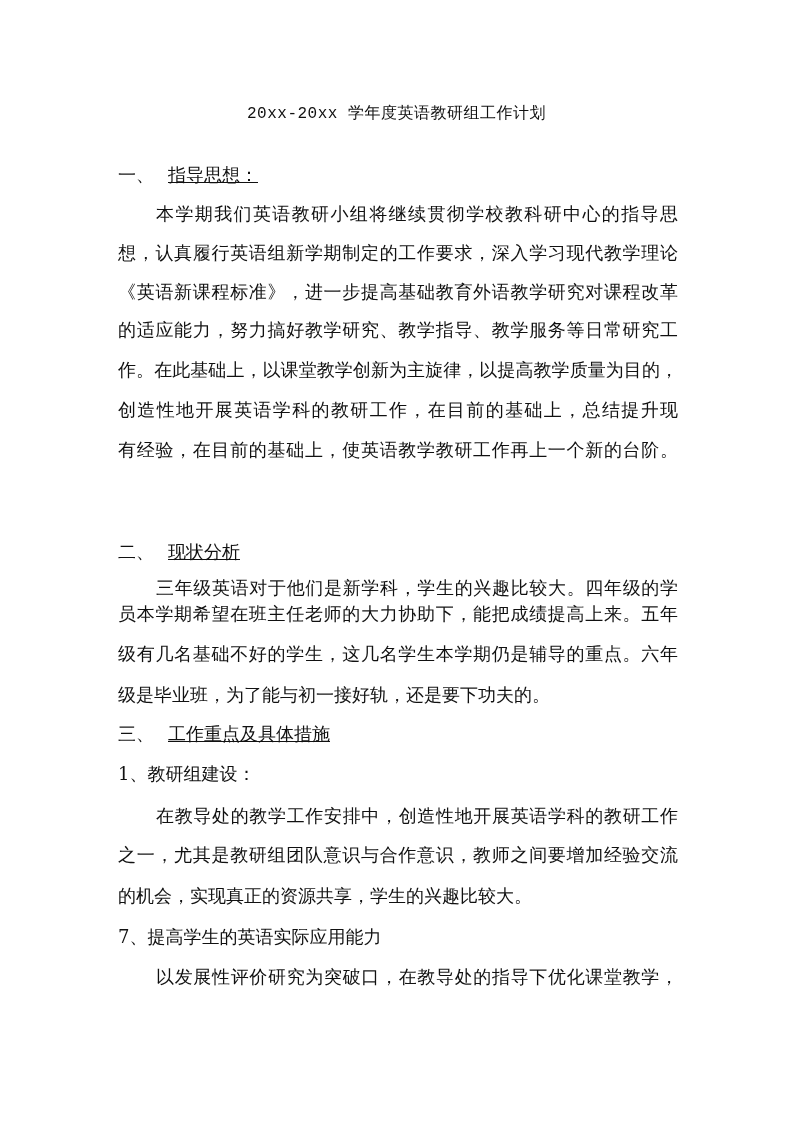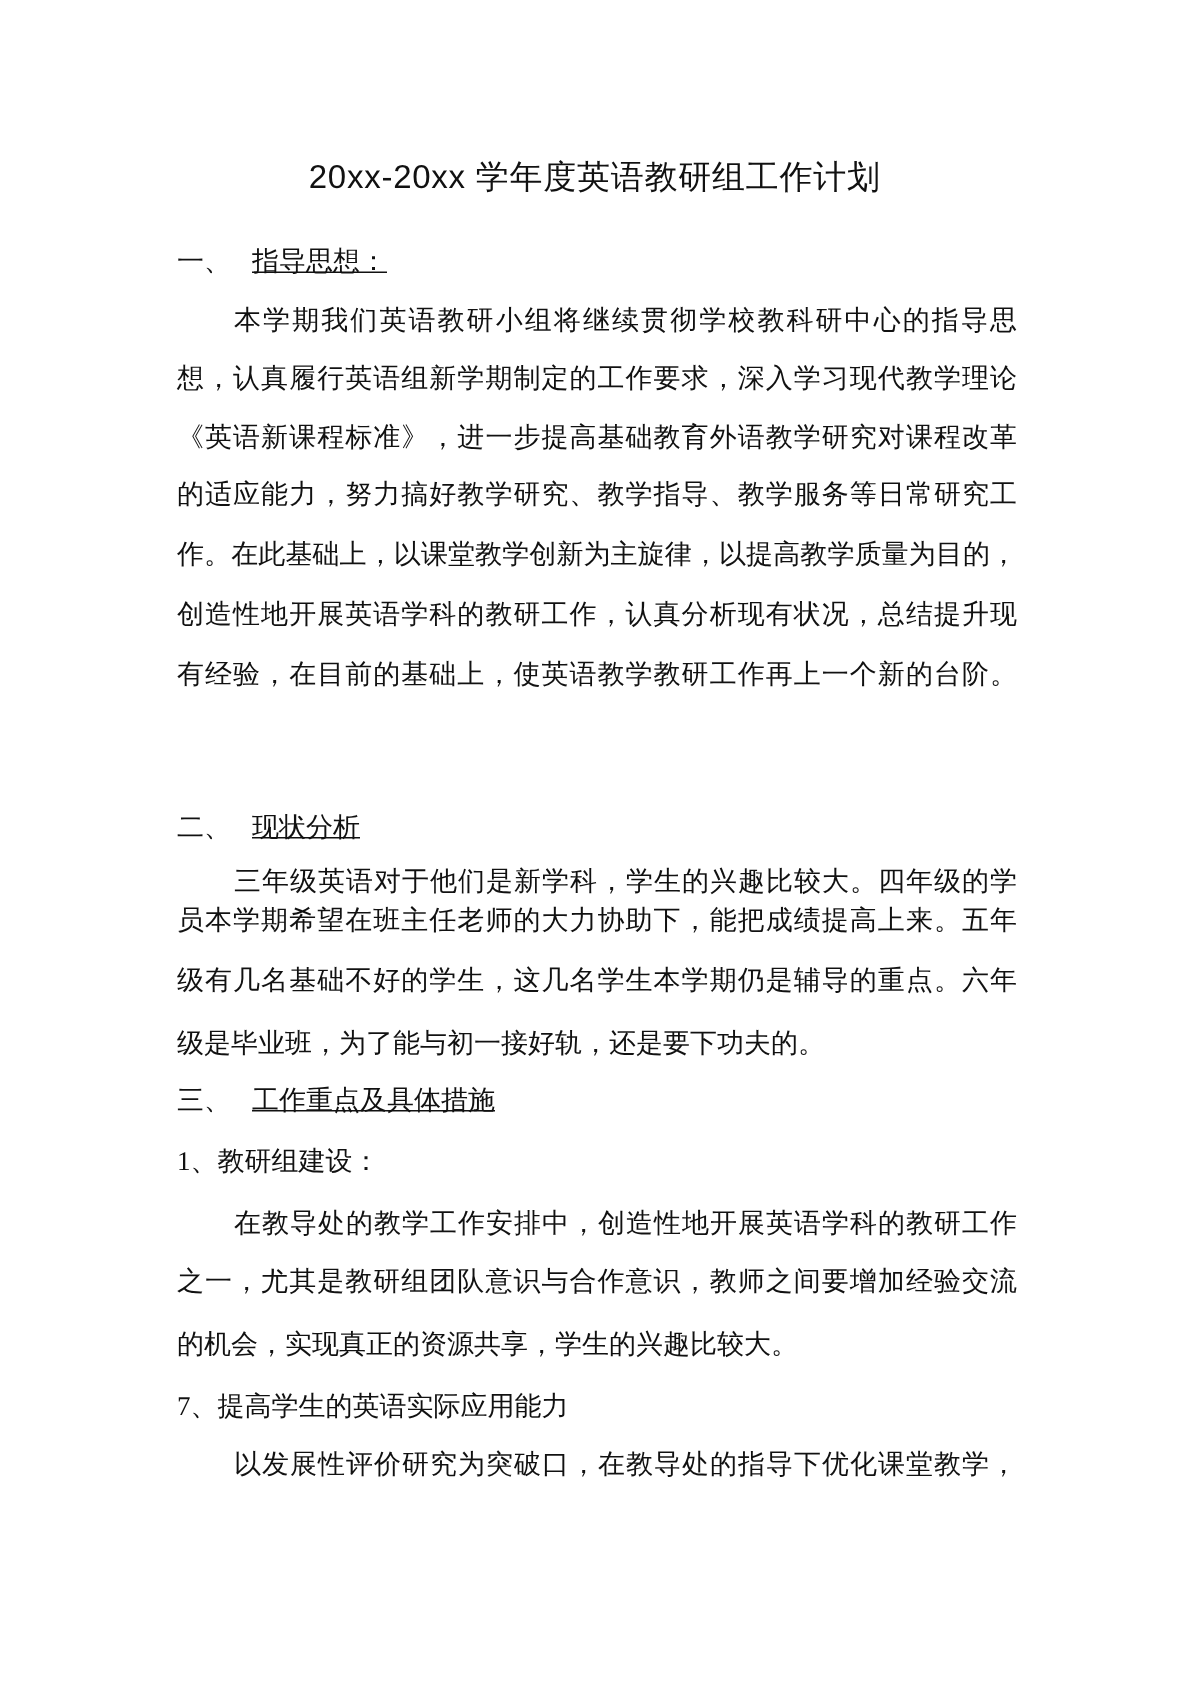--- a/index.html
+++ b/index.html
@@ -1,39 +1,39 @@
 <!DOCTYPE html>
 <html><head>
 <meta charset="utf-8">
 <style>
   html, body { margin:0; padding:0; background:#ffffff; }
   body { width:793px; height:1122px; position:relative; overflow:hidden;
          font-family: "DejaVu Serif", "Liberation Serif", serif; color:#111; }
   .title { position:absolute; top:103px; left:0; width:793px; text-align:center;
-           font-family: Liberation Sans, sans-serif; font-size:22px; letter-spacing:0.5px; }
+           font-family: Liberation Mono, monospace; font-size:16px; letter-spacing:0.5px; }
   .ln { position:absolute; left:118px; width:560px; font-size:18px; line-height:24px; white-space:nowrap;
         text-align:justify; text-align-last:justify; }
-  .ln.last { text-align-last:left;font-family:Liberation Serif, serif; }
+  .ln.last { text-align-last:left; }
   .ln.indent { left:156px; width:522px; }
   .heading { text-align-last:left;text-decoration:underline; }
   .heading .num { display:inline-block; width:50px; }
 </style>
 </head>
 <body>
 
 <div class="title">20xx-20xx 学年度英语教研组工作计划</div>
 
 <div class="ln heading" style="top:163px"><span class="num">一、</span><span>指导思想：</span></div>
 
 <div class="ln indent" style="top:202px">本学期我们英语教研小组将继续贯彻学校教科研中心的指导思</div>
 <div class="ln" style="top:241px">想，认真履行英语组新学期制定的工作要求，深入学习现代教学理论</div>
 <div class="ln" style="top:280px">《英语新课程标准》，进一步提高基础教育外语教学研究对课程改革</div>
 <div class="ln" style="top:318px">的适应能力，努力搞好教学研究、教学指导、教学服务等日常研究工</div>
 <div class="ln" style="top:358px">作。在此基础上，以课堂教学创新为主旋律，以提高教学质量为目的，</div>
-<div class="ln" style="top:398px">创造性地开展英语学科的教研工作，认真分析现有状况，总结提升现</div>
+<div class="ln" style="top:398px">创造性地开展英语学科的教研工作，在目前的基础上，总结提升现</div>
 <div class="ln" style="top:438px">有经验，在目前的基础上，使英语教学教研工作再上一个新的台阶。</div>
 
 <div class="ln heading" style="top:540px"><span class="num">二、</span><span>现状分析</span></div>
 
 <div class="ln indent" style="top:576px">三年级英语对于他们是新学科，学生的兴趣比较大。四年级的学</div>
 <div class="ln" style="top:602px">员本学期希望在班主任老师的大力协助下，能把成绩提高上来。五年</div>
 <div class="ln" style="top:642px">级有几名基础不好的学生，这几名学生本学期仍是辅导的重点。六年</div>
 <div class="ln last" style="top:683px">级是毕业班，为了能与初一接好轨，还是要下功夫的。</div>
 
 <div class="ln heading" style="top:722px"><span class="num">三、</span><span>工作重点及具体措施</span></div>

